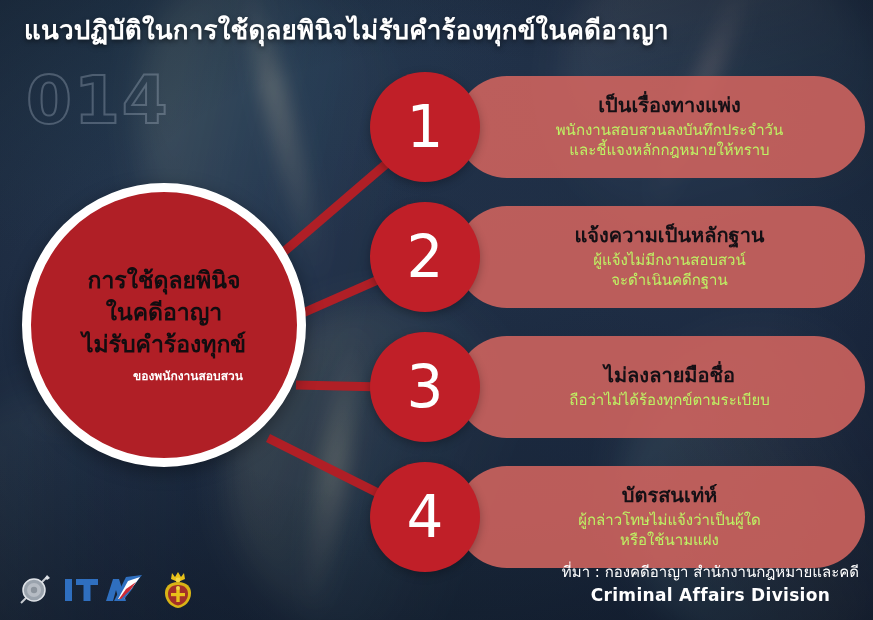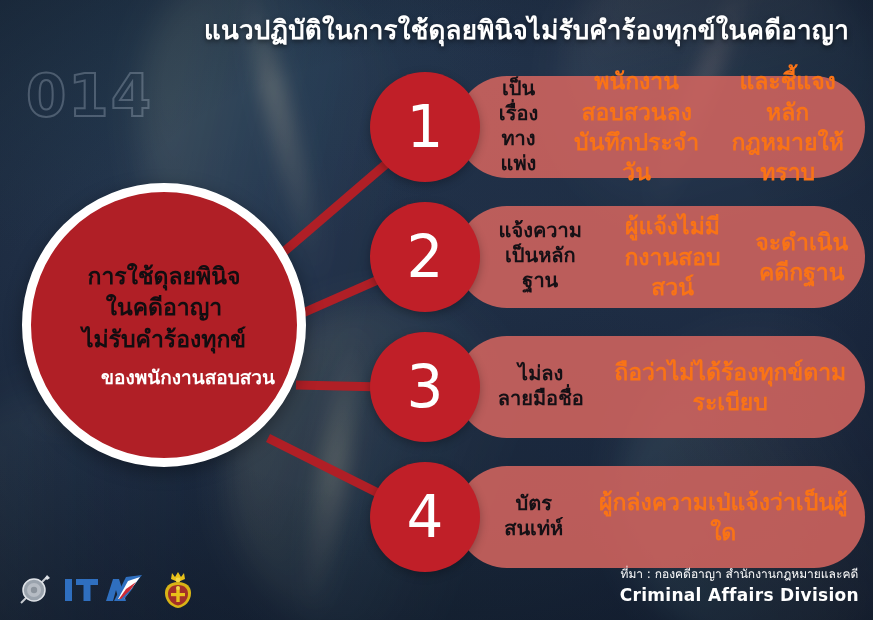--- a/index.html
+++ b/index.html
@@ -91,36 +91,36 @@
   }
   .vignette {
     position: absolute; inset: 0;
     background: radial-gradient(ellipse 85% 80% at 50% 45%, rgba(0,0,0,0) 45%, rgba(6,12,22,0.55) 100%);
   }
 
   
   .title {
     position: absolute;
     left: 0; right: 0; top: 14px;
-    text-align: right;
+    text-align: left;
     color: #ffffff;
     font-size: 26px;
     font-weight: bold;
     letter-spacing: 0.2px;
     text-shadow: 0 2px 5px rgba(0,0,0,0.55);
     padding: 0 24px;
     line-height: 1.25;
   }
 
   
   .watermark {
     position: absolute;
     left: 26px;
     top: 62px;
-    font-size: 58px;
+    font-size: 66px;
     font-weight: bold;
     letter-spacing: 2px;
     color: transparent;
     -webkit-text-stroke: 2px rgba(196,210,226,0.33);
     opacity: 0.85;
     font-family: "DejaVu Sans", "Liberation Sans", sans-serif;
   }
 
   
   .connectors {
@@ -149,21 +149,21 @@
   }
   .hub-main {
     color: #120d10;
     font-size: 23px;
     font-weight: bold;
     line-height: 1.38;
     padding: 0 22px;
   }
   .hub-sub {
     color: #ffffff;
-    font-size: 19px;
+    font-size: 12px;
     font-weight: bold;
     margin-top: 9px;
     line-height: 1.3;
     margin-left: 48px;
   }
 
   
   .item {
     position: absolute;
     height: 110px;
@@ -194,55 +194,54 @@
     font-family: "DejaVu Sans", "Liberation Sans", sans-serif;
     box-shadow: 0 3px 10px rgba(0,0,0,0.28);
   }
   .item-text {
     position: absolute;
     left: 120px;
     right: 16px;
     top: 0;
     height: 110px;
     display: flex;
-    flex-direction: row;
+    flex-direction: column;
     align-items: center;
     justify-content: center;
     text-align: center;
-    gap: 20px;
   }
   .item-head {
     color: #151015;
     font-size: 20px;
     font-weight: bold;
     line-height: 1.25;
     margin-bottom: 3px;
   }
   .item-body {
-    color: #f97316;
-    font-size: 23px;
-    font-weight: bold;
+    color: #bef264;
+    font-size: 15px;
+    font-weight: normal;
     line-height: 1.32;
   }
 
   .item.i1 { left: 370px; right: 8px; top: 72px;  width: 495px; }
   .item.i2 { left: 370px; right: 8px; top: 202px; width: 495px; }
   .item.i3 { left: 370px; right: 8px; top: 332px; width: 495px; }
   .item.i4 { left: 370px; right: 8px; top: 462px; width: 495px; }
 
   
   .source {
     position: absolute;
     right: 14px;
     bottom: 12px;
     text-align: center;
     color: #ffffff;
     line-height: 1.45;
   }
-  .source-th { font-size: 12px; }
+  .source-th { font-size: 15px; }
   .source-en { font-size: 17px; font-weight: bold; letter-spacing: 0.3px; }
 
   .logos {
     position: absolute;
     left: 14px;
     bottom: 10px;
     display: flex;
     align-items: center;
     gap: 10px;
   }
@@ -311,21 +310,22 @@
       <div class="item-head">ไม่ลงลายมือชื่อ</div>
       <div class="item-body">ถือว่าไม่ได้ร้องทุกข์ตามระเบียบ</div>
     </div>
   </div>
 
   <div class="item i4">
     <div class="pill"></div>
     <div class="badge">4</div>
     <div class="item-text">
       <div class="item-head">บัตรสนเท่ห์</div>
-      <div class="item-body">ผู้กล่งความเป่แจ้งว่าเป็นผู้ใด</div>
+      <div class="item-body">ผู้กล่าวโทษไม่แจ้งว่าเป็นผู้ใด</div>
+      <div class="item-body">หรือใช้นามแฝง</div>
     </div>
   </div>
 
   <div class="source">
     <div class="source-th">ที่มา : กองคดีอาญา สำนักงานกฎหมายและคดี</div>
     <div class="source-en">Criminal Affairs Division</div>
   </div>
 
   <div class="logos">
     <svg width="40" height="40" viewBox="0 0 40 40">

